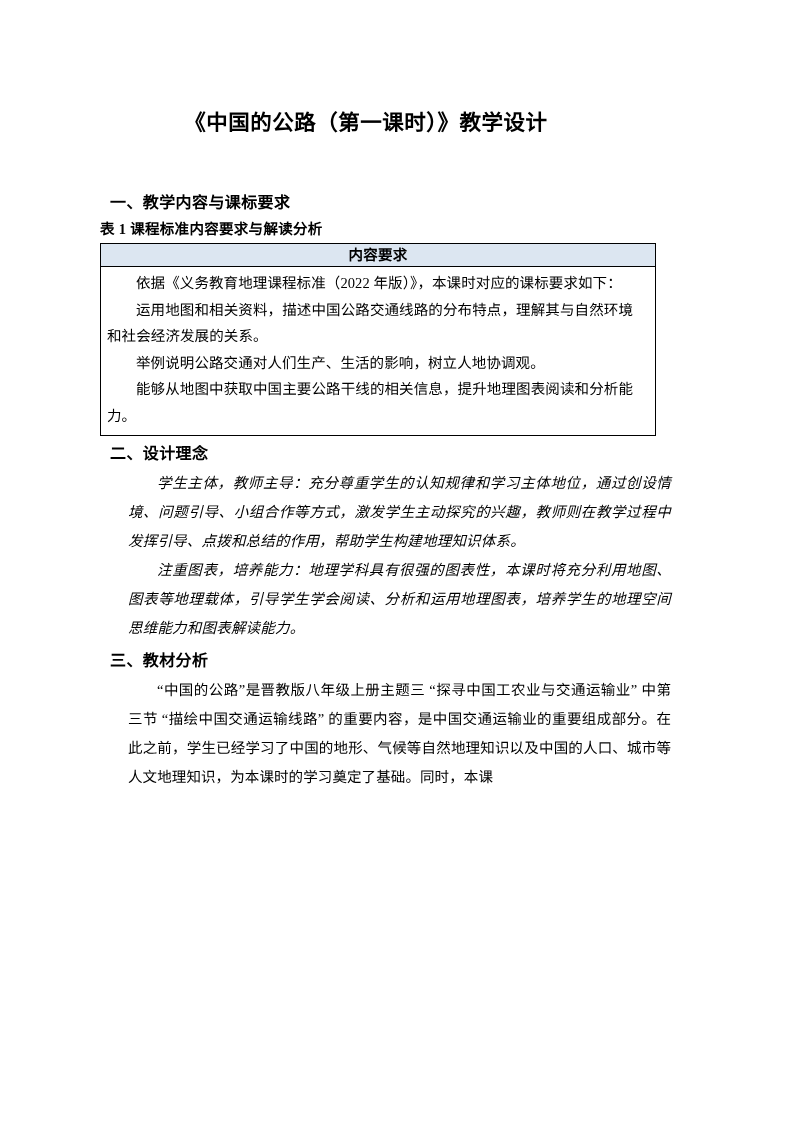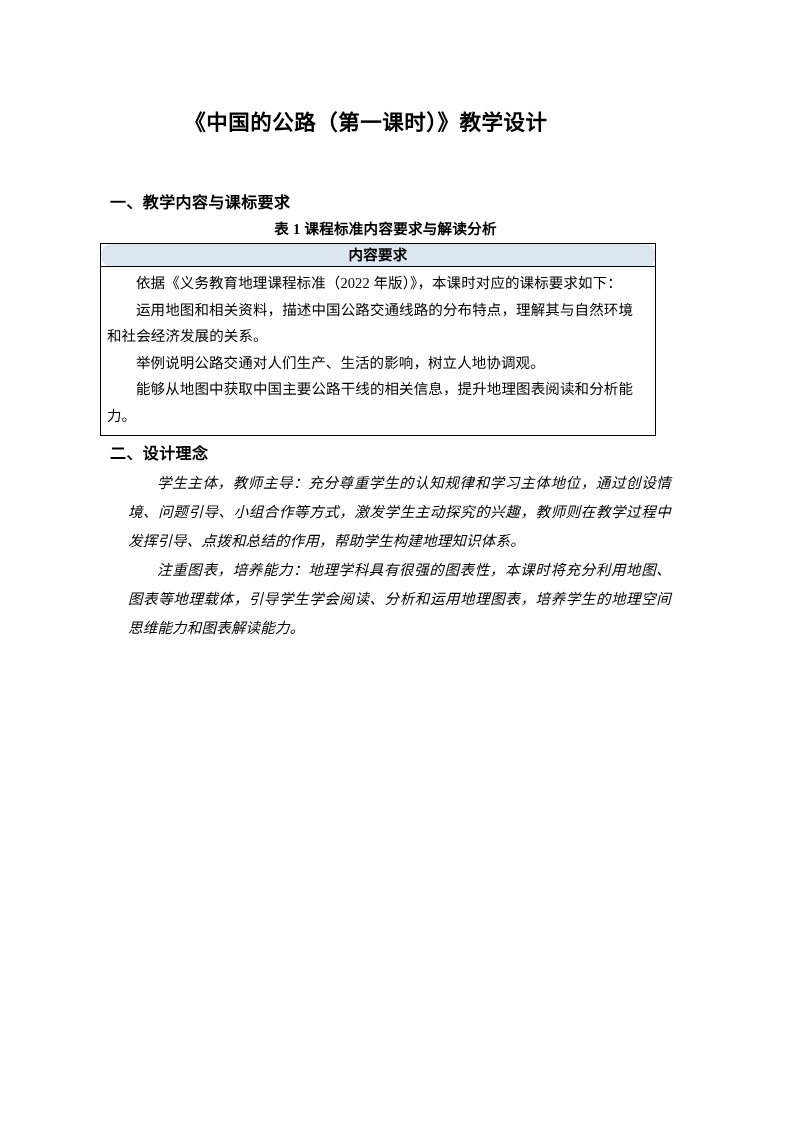--- a/index.html
+++ b/index.html
@@ -52,21 +52,20 @@
     font-size: 16px;
     font-weight: bold;
     line-height: 26px;
     margin: 0 0 2px 0;
     padding-left: 10px;
     letter-spacing: 0.4px;
     font-family: "Liberation Serif", "DejaVu Serif", serif;
   }
 
   .table-caption {
-    text-align: center;
     font-size: 14.5px;
     font-weight: bold;
     line-height: 22px;
     margin: 2px 0 3px 0;
     letter-spacing: 0.3px;
   }
 
   
   table.req-table {
     border-collapse: collapse;
@@ -80,21 +79,20 @@
     padding: 0;
   }
   table.req-table th.hdr {
     background: #dce6f1;
     text-align: center;
     font-size: 14.5px;
     font-weight: bold;
     height: 22px;
     line-height: 22px;
     letter-spacing: 0.3px;
-    border-radius: 11px;
   }
   table.req-table td.body-cell {
     padding: 3px 22px 6px 6px;
     vertical-align: top;
   }
   .cell-p {
     font-size: 14.5px;
     line-height: 26.5px;
     text-indent: 29px;
     margin: 0;
@@ -165,15 +163,22 @@
 
     <div class="section gap-before-heading">
       <div class="section-heading">二、设计理念</div>
 
       <div class="gap-after-heading">
         <p class="kai-p">学生主体，教师主导：充分尊重学生的认知规律和学习主体地位，通过创设情境、问题引导、小组合作等方式，激发学生主动探究的兴趣，教师则在教学过程中发挥引导、点拨和总结的作用，帮助学生构建地理知识体系。</p>
         <p class="kai-p">注重图表，培养能力：地理学科具有很强的图表性，本课时将充分利用地图、图表等地理载体，引导学生学会阅读、分析和运用地理图表，培养学生的地理空间思维能力和图表解读能力。</p>
       </div>
     </div>
 
+    <div class="section gap-before-heading">
+      <div class="section-heading">三、教材分析</div>
+
+      <div class="gap-after-heading">
+        <p class="song-p">“中国的公路”是晋教版八年级上册主题三 “探寻中国工农业与交通运输业” 中第三节 “描绘中国交通运输线路” 的重要内容，是中国交通运输业的重要组成部分。在此之前，学生已经学习了中国的地形、气候等自然地理知识以及中国的人口、城市等人文地理知识，为本课时的学习奠定了基础。同时，本课</p>
+      </div>
+    </div>
 
   </div>
 </div>
 
 </body></html>

